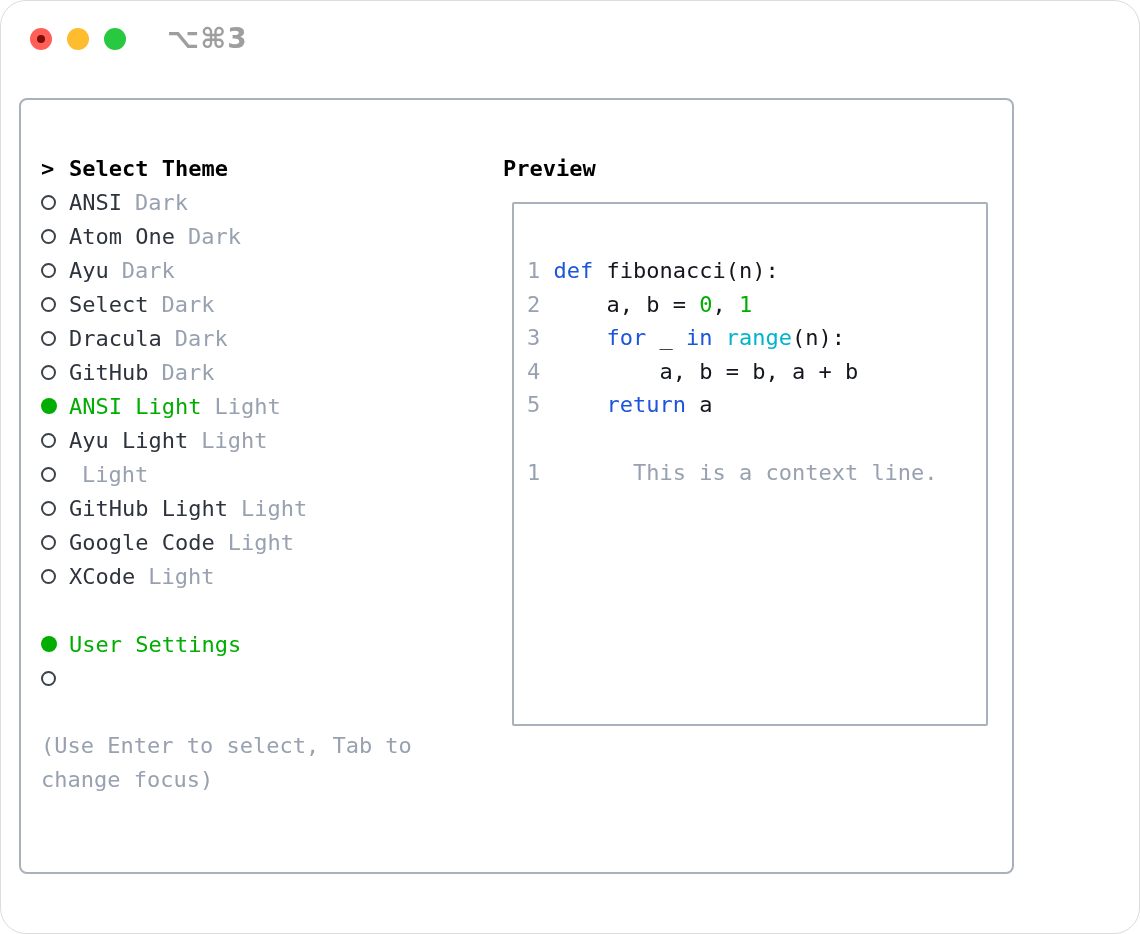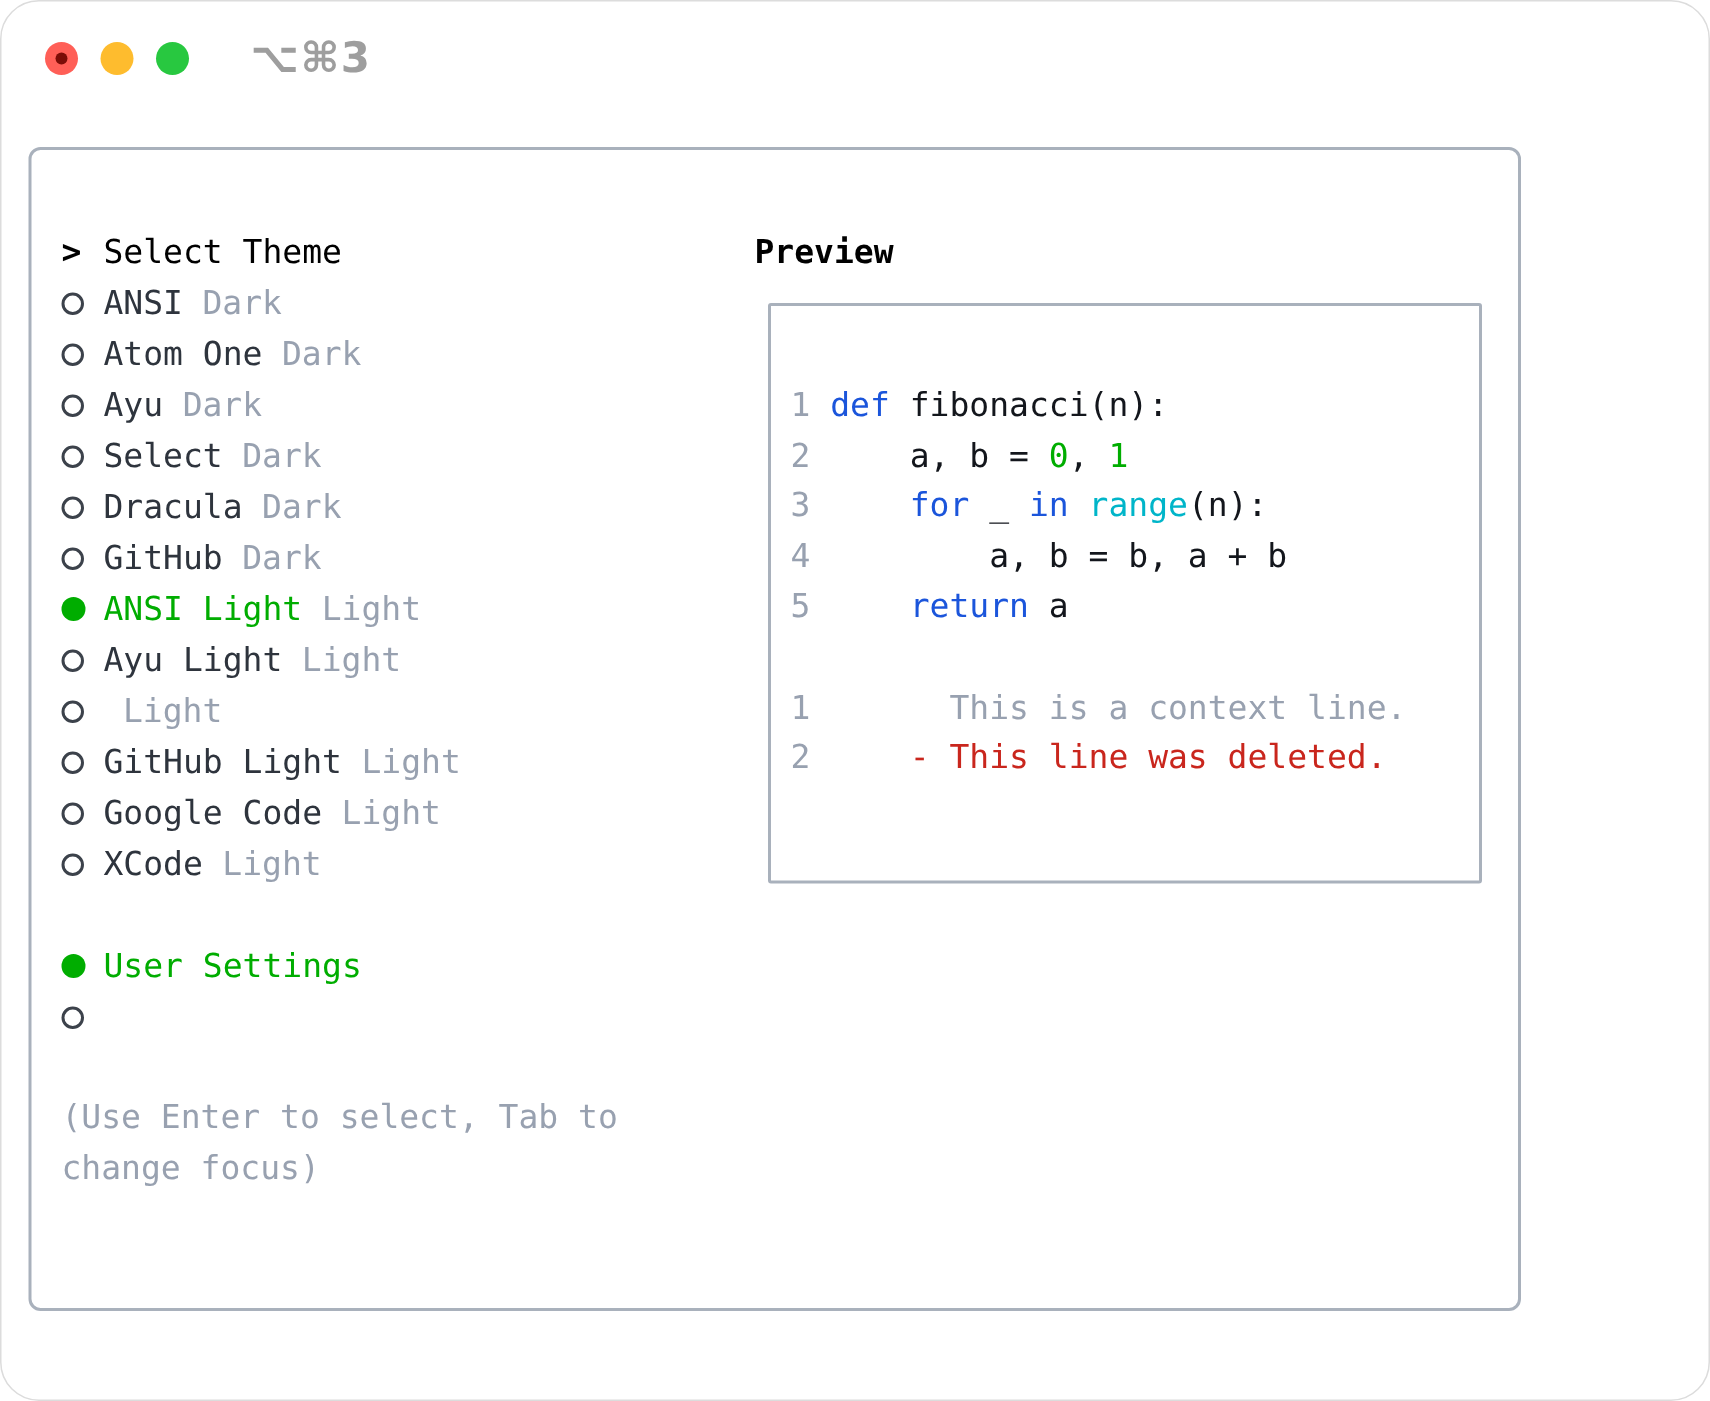--- a/index.html
+++ b/index.html
@@ -31,35 +31,35 @@
     position:absolute;left:18px;top:97px;width:995px;height:776px;
     border:2px solid var(--border-gray);border-radius:8px;background:#fff;
   }
   
   .left-col{position:absolute;left:20px;top:51px;width:450px;font-size:22px;}
   .row{display:flex;align-items:center;height:34px;}
   .bullet-slot{flex:0 0 28px;width:28px;display:flex;align-items:center;}
   .bullet{width:15px;height:15px;border-radius:50%;border:2.5px solid #3c424b;background:transparent;}
   .bullet.selected{width:16px;height:16px;border:none;background:var(--green);}
   .prompt{font-weight:bold;color:#000;}
-  .header-label{font-weight:normal;color:#000;}
+  .header-label{font-weight:bold;color:#000;}
   .list-item{cursor:pointer;}
   .item-name{color:var(--text-dark);white-space:pre;}
   .item-name.green{color:var(--green);}
   .item-variant{color:var(--dim-gray);margin-left:13px;white-space:pre;}
   .opt-label{color:var(--text-dark);white-space:pre;}
   .opt-label.green{color:var(--green);}
   .spacer{height:34px;}
   .apply-label{color:#111;}
   .help{color:var(--dim-gray);width:424px;line-height:34px;margin-top:34px;font-size:22px;}
   
   .preview-label{position:absolute;left:482px;top:51px;height:34px;display:flex;align-items:center;
     font-size:22px;font-weight:bold;color:#000;}
   .preview-box{
-    position:absolute;left:491px;top:102px;width:476px;height:387px;
+    position:absolute;left:491px;top:102px;width:476px;height:524px;
     border:2px solid var(--border-gray);border-radius:2px;background:#fff;
     padding:50px 0 0 13px;overflow:hidden;
   }
   .pline{font-size:22px;line-height:33.6px;min-height:33.6px;white-space:pre;}
   .c-lineno{color:var(--dim-gray);}
   .c-fg{color:var(--code-fg);}
   .c-kw{color:var(--keyword-blue);}
   .c-num{color:var(--green);}
   .c-builtin{color:var(--builtin-cyan);}
   .c-ctx{color:var(--dim-gray);}
@@ -210,17 +210,16 @@
 
     <div class="preview-label">Preview</div>
     <div class="preview-box" id="preview-box">
         <div class="pline"><span class="c-lineno">1 </span><span class="c-kw">def</span><span class="c-fg"> fibonacci(n):</span></div>
         <div class="pline"><span class="c-lineno">2 </span><span class="c-fg">    a, b = </span><span class="c-num">0</span><span class="c-fg">, </span><span class="c-num">1</span></div>
         <div class="pline"><span class="c-lineno">3 </span><span class="c-fg">    </span><span class="c-kw">for</span><span class="c-fg"> _ </span><span class="c-kw">in</span><span class="c-fg"> </span><span class="c-builtin">range</span><span class="c-fg">(n):</span></div>
         <div class="pline"><span class="c-lineno">4 </span><span class="c-fg">        a, b = b, a + b</span></div>
         <div class="pline"><span class="c-lineno">5 </span><span class="c-fg">    </span><span class="c-kw">return</span><span class="c-fg"> a</span></div>
         <div class="pline"> </div>
         <div class="pline"><span class="c-lineno">1</span><span class="c-ctx">       This is a context line.</span></div>
-        <div class="pline"><span class="c-lineno">2</span><span class="c-fg">     </span><span class="c-del">- This line was deleted.</span></div>
       </div>
 
   </div>
 </div>
 
 </body></html>

